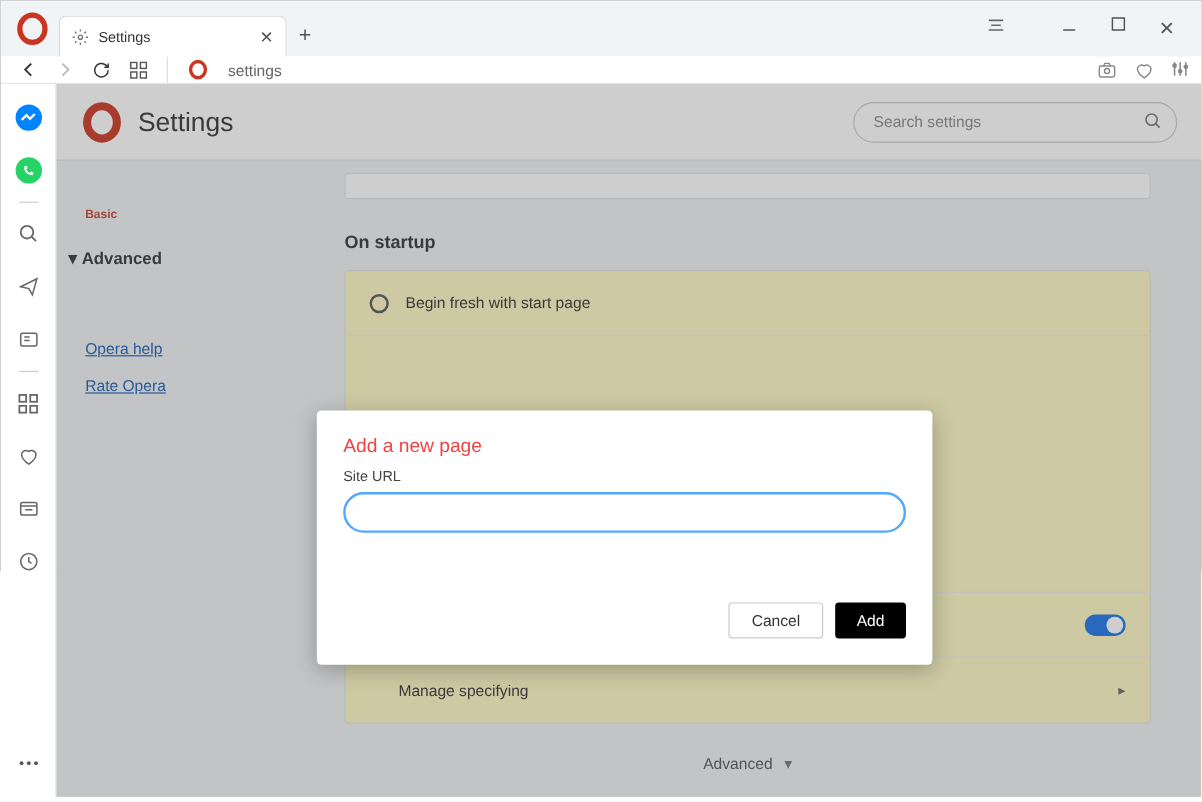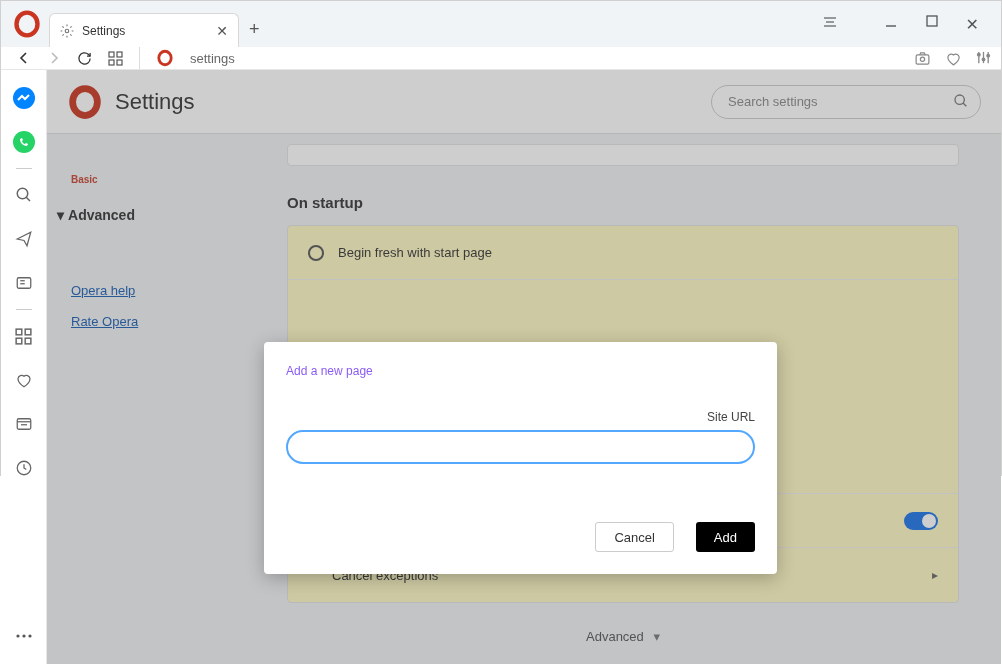--- a/index.html
+++ b/index.html
@@ -69,24 +69,24 @@
 .toggle { width: 34px; height: 18px; background: #1a73e8; border-radius: 10px; position: relative; }
 .toggle::after { content: ""; position: absolute; right: 2px; top: 2px; width: 14px; height: 14px; background: #fff; border-radius: 50%; }
 .caret { color: #666; font-size: 12px; }
 .gap-card { height: 214px; }
 
 .footer-link { text-align: center; margin-top: 26px; font-size: 13px; color: #555; }
 .footer-link .arrow { margin-left: 6px; color: #777; }
 
 
 .modal { position: absolute; z-index: 10; left: 263px; top: 272px; width: 513px; background: #fff; border-radius: 4px; box-shadow: 0 4px 18px rgba(0,0,0,0.25); padding: 22px; }
-.modal-title { font-size: 12px; color: #8b5cf6; margin-bottom: 32px; }
-.modal-label { font-size: 12px; color: #444; margin-bottom: 6px; text-align: right; }
+.modal-title { font-size: 16px; color: #ef4444; margin-bottom: 8px; }
+.modal-label { font-size: 12px; color: #444; margin-bottom: 6px; }
 .modal-input { width: 100%; height: 34px; border: 2px solid #52a8ff; border-radius: 17px; padding: 0 14px; font-size: 13px; outline: none; }
-.modal-buttons { display: flex; justify-content: flex-end; gap: 22px; margin-top: 58px; }
+.modal-buttons { display: flex; justify-content: flex-end; gap: 10px; margin-top: 58px; }
 .btn { height: 30px; padding: 0 18px; font-size: 13px; border-radius: 3px; cursor: pointer; }
 .btn-cancel { background: #fff; border: 1px solid #ccc; color: #333; }
 .btn-add { background: #000000; border: none; color: #fff; }
 
 svg { display: block; }
 </style>
 </head>
 <body>
 
 <div class="window">
@@ -296,21 +296,21 @@
               <div class="radio"></div>
               <span>Begin fresh with start page</span>
             </div>
             <div class="card-row gap-card"></div>
             <div class="card-row">
               <span>Ask me when Opera is started by a shortcut specifying an URL</span>
               <div class="row-spacer"></div>
               <div class="toggle"></div>
             </div>
             <div class="card-row" style="padding-left:44px">
-              <span>Cancel exceptions</span>
+              <span>Manage specifying</span>
               <div class="row-spacer"></div>
               <span class="caret">▸</span>
             </div>
           </div>
           <div class="footer-link">
             <span>Advanced</span>
             <span class="arrow">▾</span>
           </div>
         </div>
       </div>

